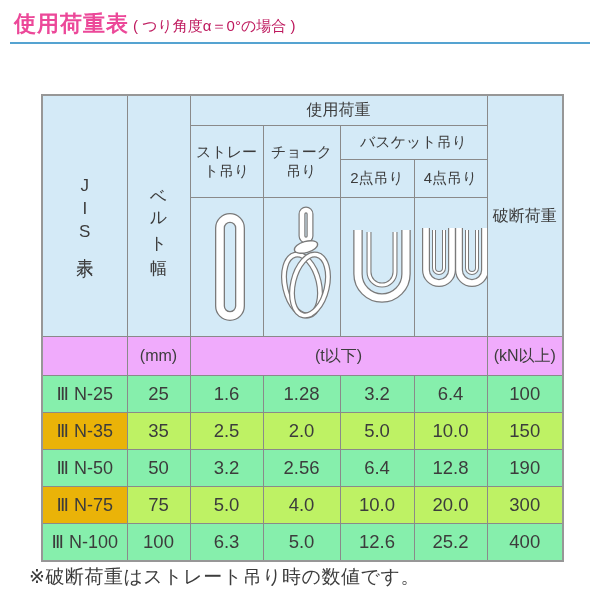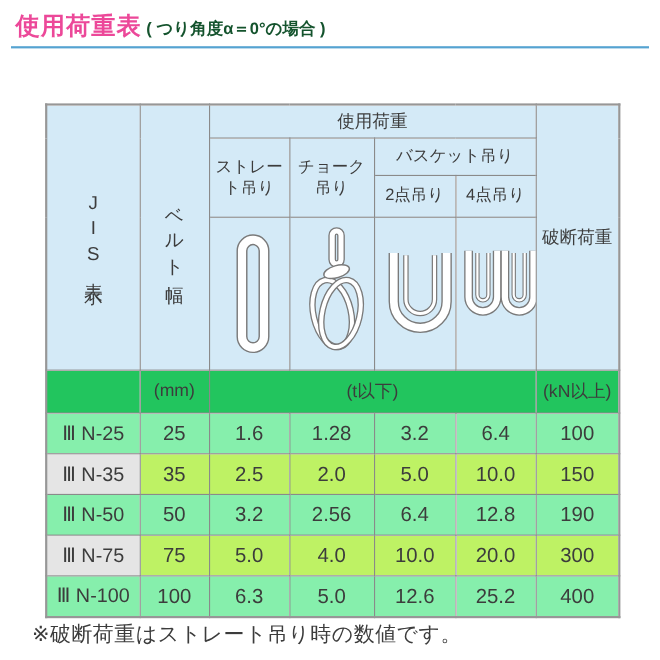--- a/index.html
+++ b/index.html
@@ -2,37 +2,37 @@
 <html><head>
 <meta charset="utf-8">
 <style>
   html,body{margin:0;padding:0;background:#fff;width:600px;height:600px;
     font-family:"Liberation Sans","DejaVu Sans",sans-serif;}
   #page{position:relative;width:600px;height:600px;background:#fff;overflow:hidden;}
 
   
   #title-row{position:absolute;left:14px;top:9px;white-space:nowrap;}
   #main-title{font-size:22px;font-weight:bold;color:#ec4899;letter-spacing:1px;text-align:center;}
-  #title-note{font-size:15px;font-weight:bold;color:#14532d;margin-left:4px;margin-top:41px;}
+  #title-note{font-size:15px;font-weight:normal;color:#be185d;margin-left:4px;margin-top:41px;}
   #accent-rule{position:absolute;left:10px;top:42px;width:580px;height:2px;background:#55a3d1;}
   #subtitle{position:absolute;left:22px;top:56px;font-size:21px;color:#333;letter-spacing:1px;}
 
   
   #spec-table{position:absolute;left:41px;top:94px;width:521px;border-collapse:collapse;
     table-layout:fixed;border:2px solid #979797;}
   #spec-table td,#spec-table th{border:1px solid #8a8a8a;text-align:center;
     vertical-align:middle;color:#3c3c3c;font-weight:normal;padding:4px;overflow:hidden;}
   .hdr{background:#d4eaf7;font-size:15px;line-height:1.25;}
   .hdr-big{background:#d4eaf7;font-size:16px;}
   .vcell{background:#d4eaf7;}
   .vtext{writing-mode:vertical-rl;text-orientation:upright;font-size:17px;
     letter-spacing:4px;display:inline-block;line-height:1;}
   .icon-cell{background:#d4eaf7;}
-  .unit{font-size:16px;background:#22c55e;}
-  .jis{text-align:left;padding-left:11px;font-size:18px;background:#e5e5e5;}
+  .unit{font-size:16px;background:#f0abfc;}
+  .jis{text-align:left;padding-left:11px;font-size:18px;background:#eab308;}
   .num{font-size:18.5px;background:#bef264;}
   tr.alt .jis,tr.alt .num{background:#86efac;}
 
   
   #footnote{position:absolute;left:29px;top:564px;font-size:19px;color:#3c3c3c;letter-spacing:0.5px;}
   svg{display:block;margin:0 auto;}
 </style>
 </head>
 <body>
 

